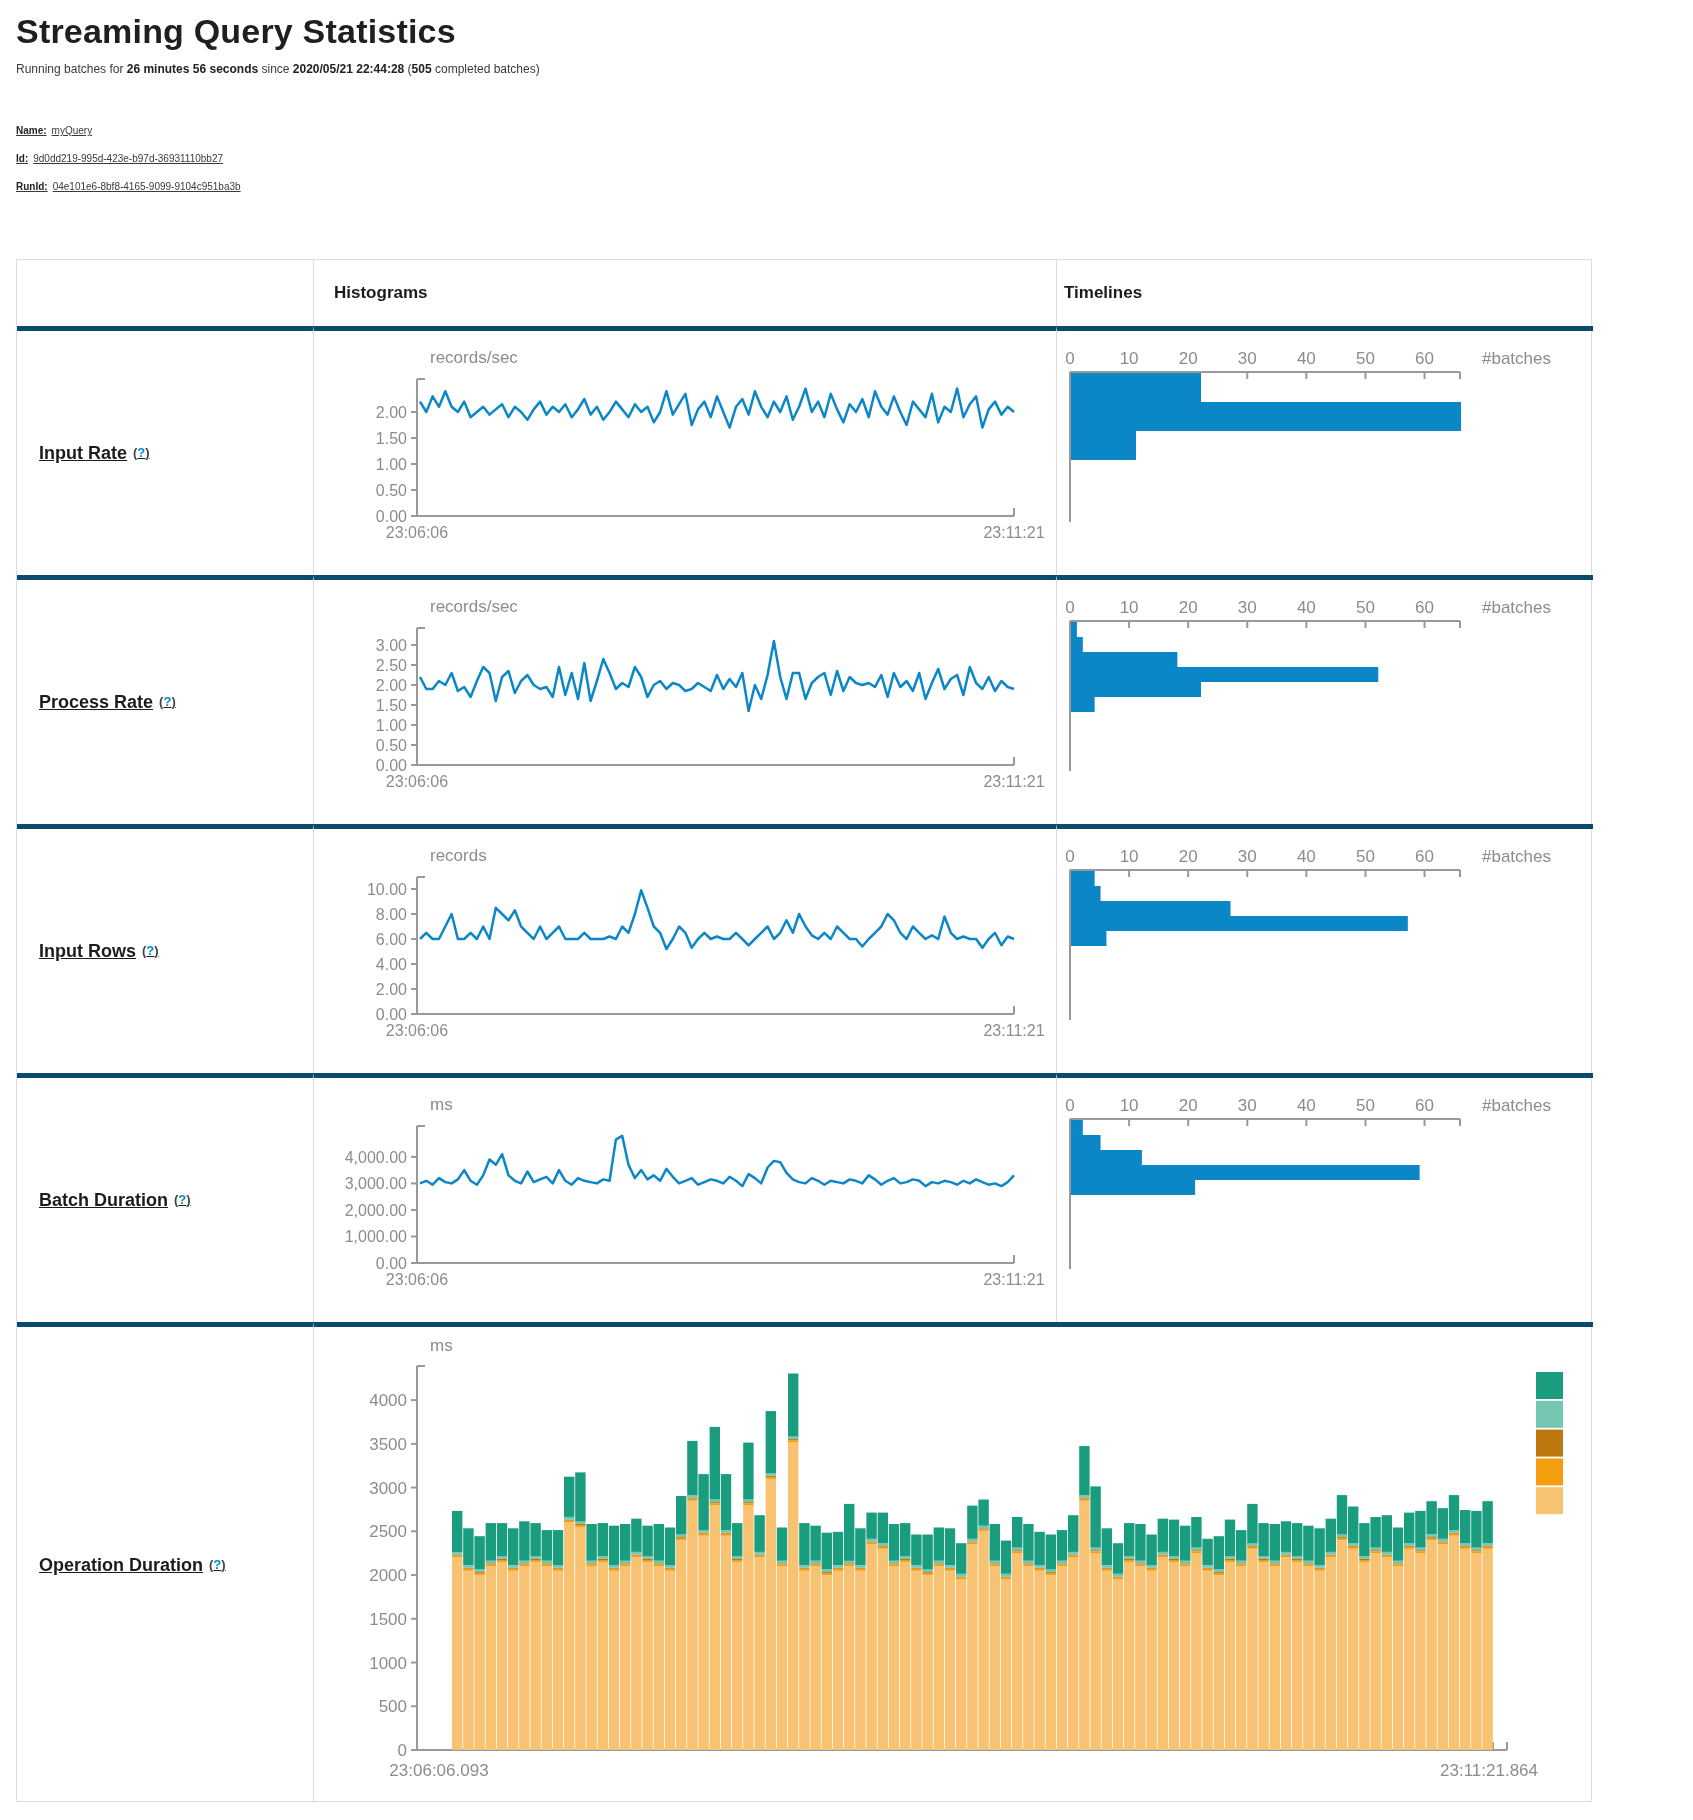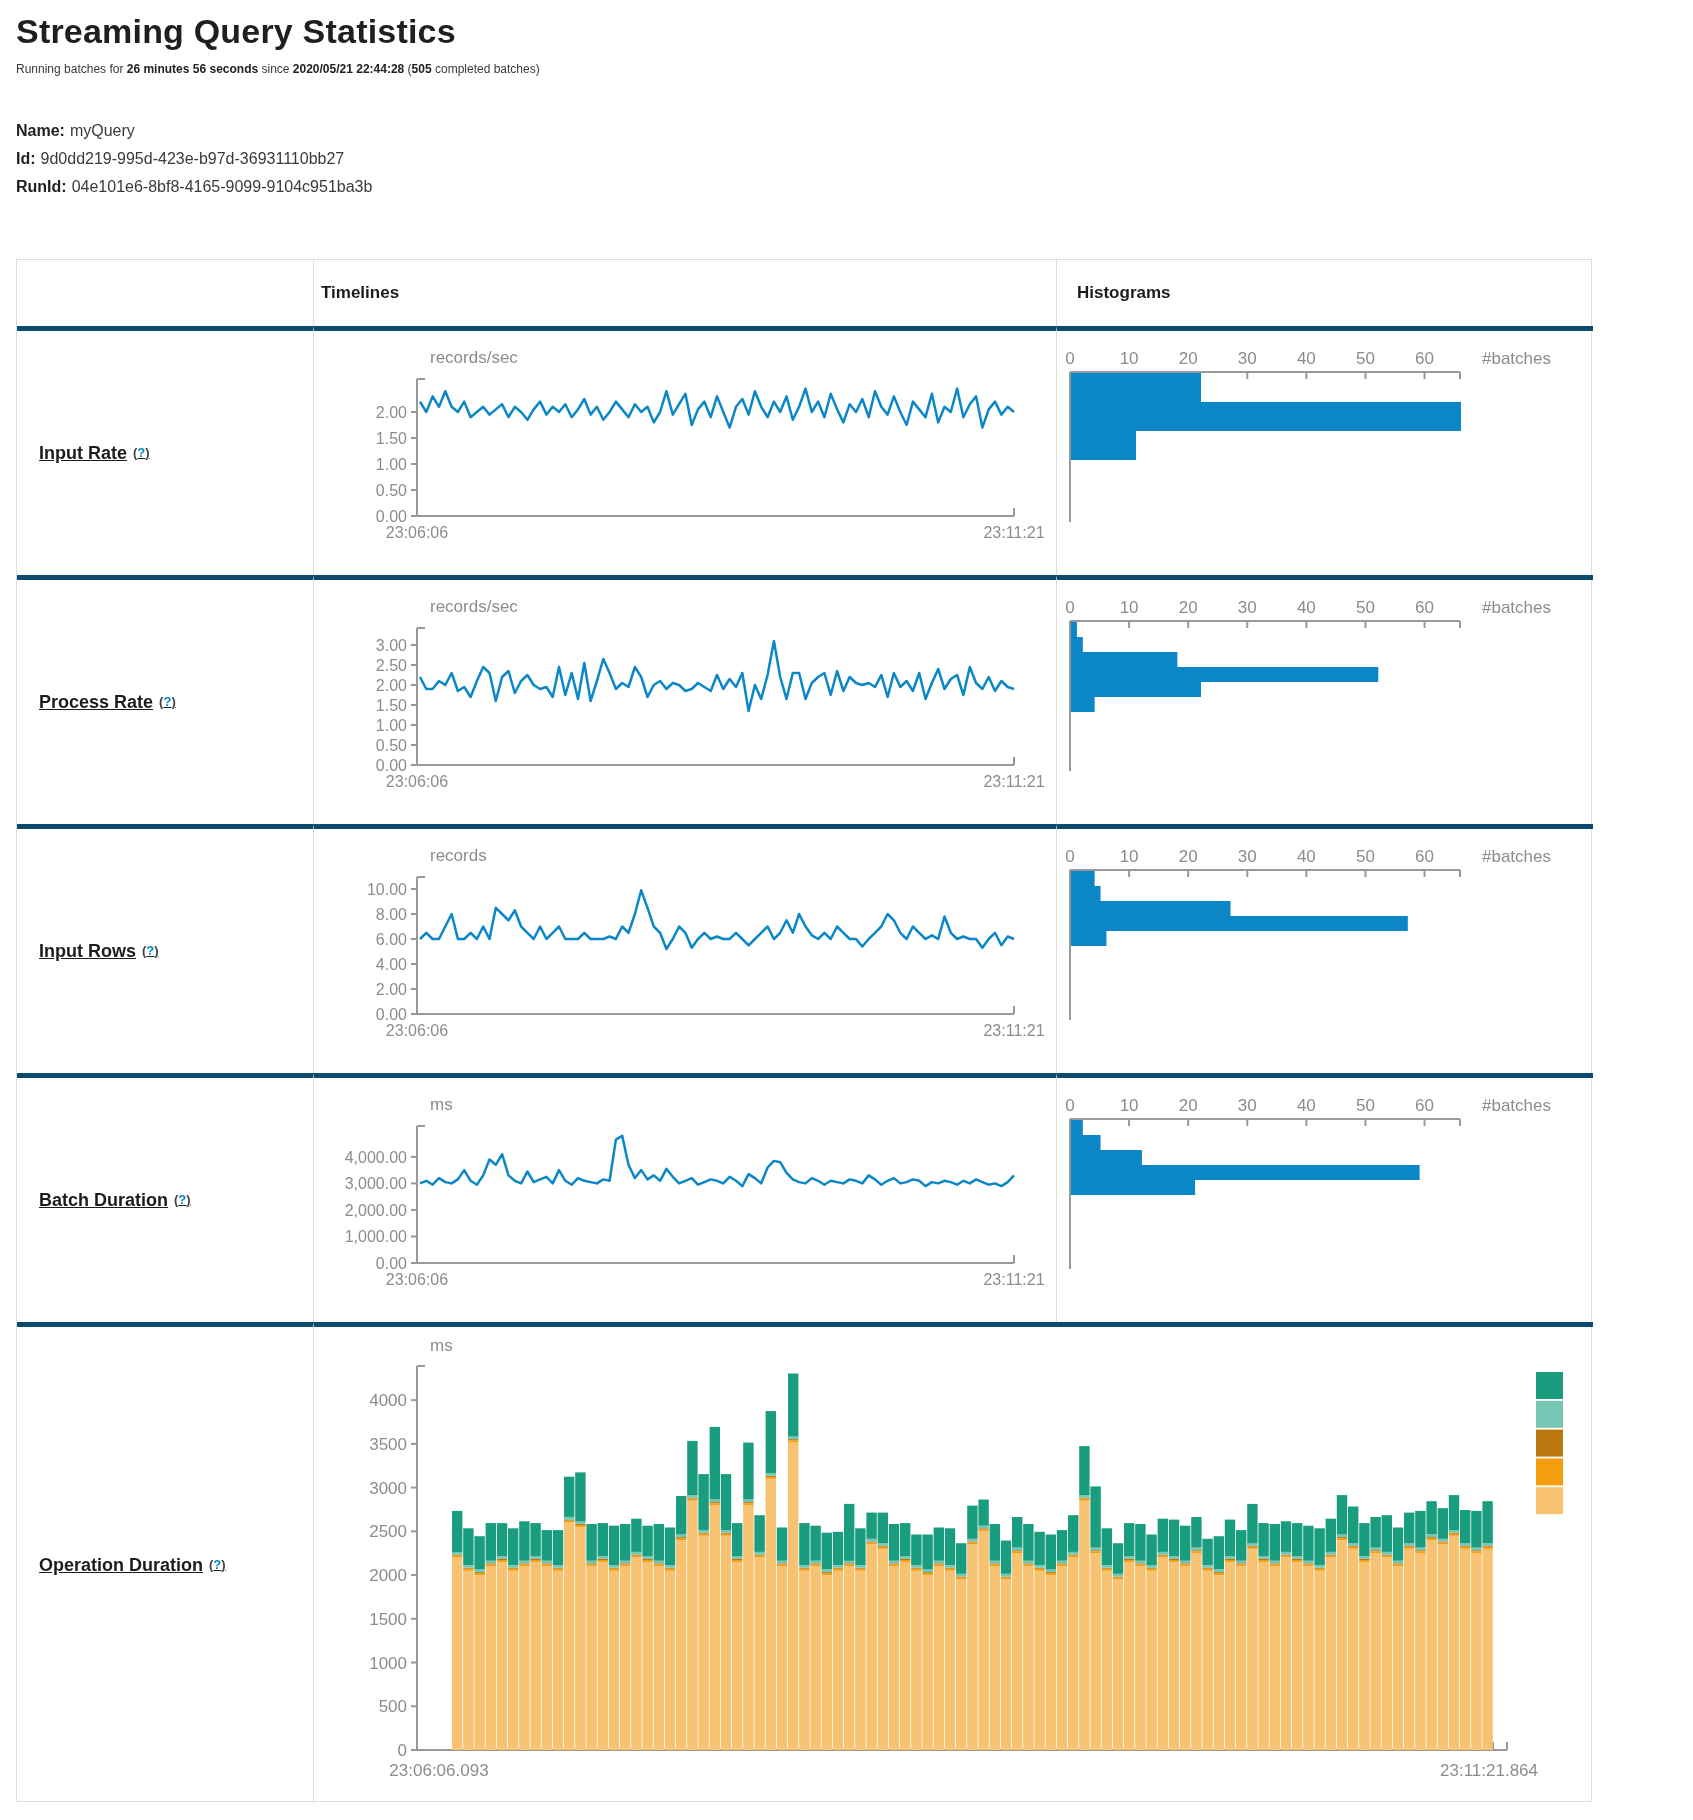--- a/index.html
+++ b/index.html
@@ -2,21 +2,21 @@
 <html><head>
 <meta charset="utf-8">
 <style>
   html,body{margin:0;padding:0;background:#ffffff;}
   .page{position:relative;width:1693px;height:1820px;background:#fff;
         font-family:"Liberation Sans",sans-serif;color:#333;overflow:hidden;}
   .abs{position:absolute;}
   h1.title{margin:0;font-size:34px;font-weight:700;color:#1f1f1f;letter-spacing:0.2px;}
   .subtitle{font-size:12px;color:#3a3a3a;}
   .subtitle b{color:#222;}
-  .meta-line{font-size:16px;color:#3a3a3a;line-height:28px;}
+  .meta-line{font-size:10px;color:#3a3a3a;line-height:28px;text-decoration:underline;}
   .meta-line b{color:#222;}
   .meta-line .v{margin-left:5px;}
 
   .stats-table{position:absolute;left:16px;top:259px;width:1576px;height:1543px;
      display:grid;grid-template-columns:296px 743px 537px;
      grid-template-rows:66px 249px 249px 249px 249px 481px;
      border:1px solid #ddd;box-sizing:border-box;}
   .cell{position:relative;box-sizing:border-box;border-left:1px solid #ddd;border-top:5px solid #0c4a6e;overflow:hidden;}
   .cell.c0{border-left:none;text-decoration:underline;}
   .cell.r0{border-top:none;}
@@ -41,25 +41,25 @@
 
   <div class="abs" style="left:16px;top:117px;">
     <div class="meta-line"><b>Name:</b><span class="v">myQuery</span></div>
     <div class="meta-line"><b>Id:</b><span class="v">9d0dd219-995d-423e-b97d-36931110bb27</span></div>
     <div class="meta-line"><b>RunId:</b><span class="v">04e101e6-8bf8-4165-9099-9104c951ba3b</span></div>
   </div>
 
   <div class="stats-table">
 
     <div class="cell r0 c0"></div>
+    <div class="cell r0 head hg">
+        <span>Histograms</span>
+      </div>
     <div class="cell r0 head tl">
         <span>Timelines</span>
-      </div>
-    <div class="cell r0 head hg">
-        <span>Histograms</span>
       </div>
 
     <div class="cell c0 label-cell">
         <span>Input Rate</span>
         <sup class="help"><span class="p">(</span><span class="q">?</span><span class="p">)</span></sup>
       </div>
     <div class="cell chart-cell">
         <svg width="743" height="249">
           <text x="116" y="32" font-size="17" fill="#8c8c8c">records/sec</text>
           <path d="M103 48 h8 M103 48 V185 M103 185 H700 M700 185 v-8" stroke="#999999" stroke-width="2" fill="none"></path>

